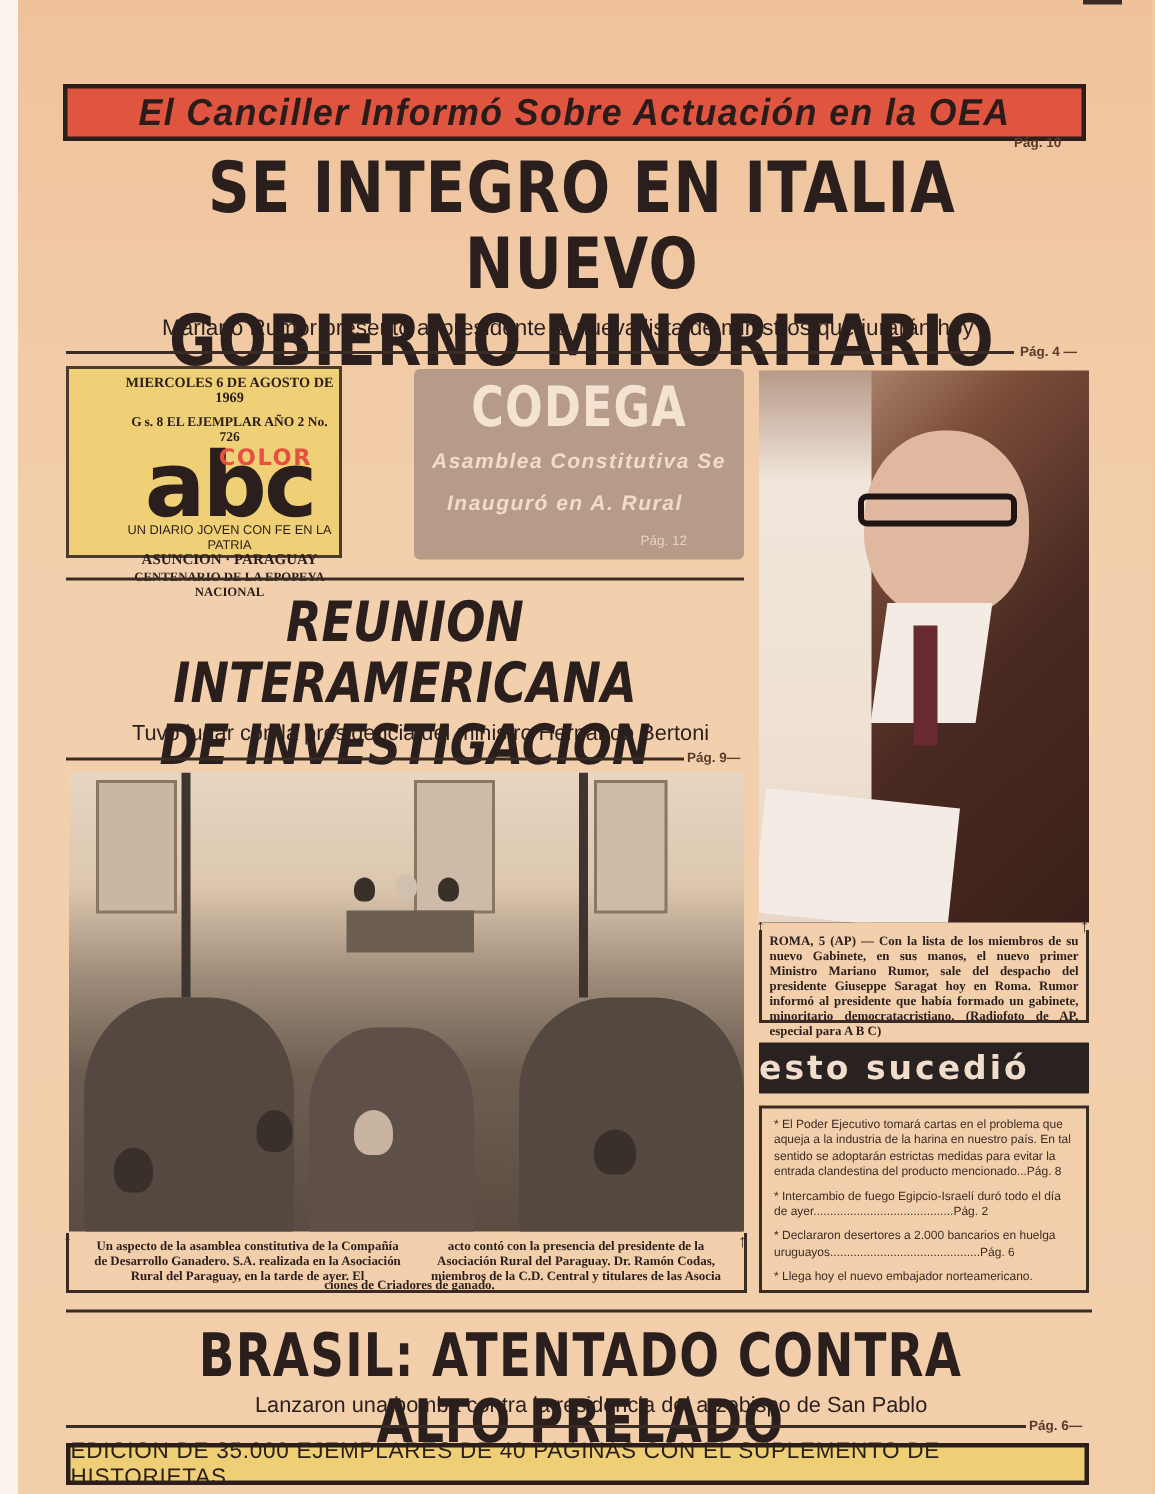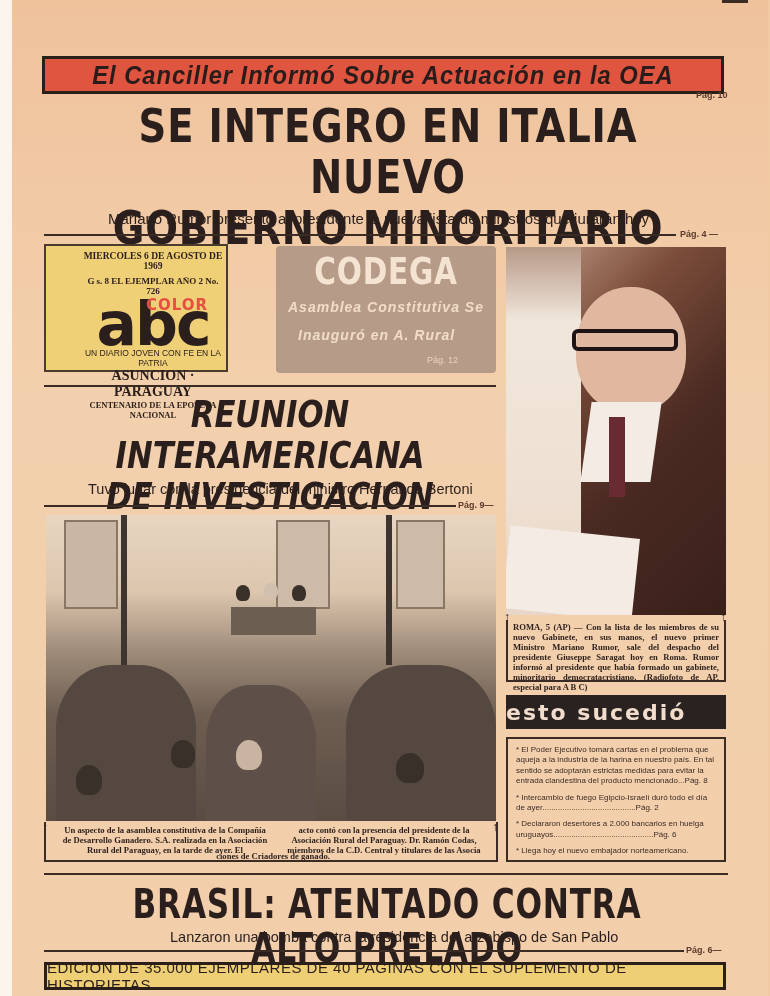--- a/index.html
+++ b/index.html
@@ -38,39 +38,39 @@
 </head>
 <body>
 
 <div class="left-edge"></div>
 <div class="page"></div>
 <div class="abs corner-mark"></div>
 
 <div class="abs banner-red">
   <span>El Canciller Informó Sobre Actuación en la OEA</span>
 </div>
-<div class="abs pag" style="left:696px;top:90px;">Pág. 10</div>
+<div class="abs pag" style="left:676px;top:90px;">Pág. 10</div>
 
 <div class="abs headline-main">
   <div>SE INTEGRO EN ITALIA NUEVO</div>
   <div>GOBIERNO MINORITARIO AYER</div>
 </div>
 <div class="abs subline" style="left:108px;top:210px;">Mariano Rumor presentó al presidente la nueva lista de ministros que jurarán hoy</div>
 <div class="abs rule" style="left:44px;top:234px;width:632px;"></div>
 <div class="abs pag" style="left:680px;top:229px;">Pág. 4 —</div>
 
 <div class="abs abc-box">
   <div class="abc-date" style="margin-top:5px;">MIERCOLES 6 DE AGOSTO DE 1969</div>
   <div class="abc-date" style="margin-top:5px;font-size:9px;">G s. 8   EL EJEMPLAR   AÑO 2   No. 726</div>
   <div style="position:relative;height:52px;">
     <span class="abc-color abs" style="right:18px;top:0px;">COLOR</span>
     <div class="abc-logo" style="padding-top:4px;">abc</div>
   </div>
   <div class="abc-date" style="font-family:'Liberation Sans',sans-serif;font-weight:normal;font-size:8.5px;">UN DIARIO JOVEN CON FE EN LA PATRIA</div>
-  <div class="abc-date" style="font-size:14px;">ASUNCION · PARAGUAY</div>
+  <div class="abc-date" style="font-size:10px;">ASUNCION · PARAGUAY</div>
   <div class="abc-date" style="font-size:8.5px;">CENTENARIO DE LA EPOPEYA NACIONAL</div>
 </div>
 
 <div class="abs codega-box">
   <div class="codega-title" style="margin-top:4px;">CODEGA</div>
   <div class="codega-sub" style="margin:6px 0 0 12px;">Asamblea Constitutiva Se</div>
   <div class="codega-sub" style="margin:12px 0 0 22px;">Inauguró en A. Rural</div>
   <div class="abs pag" style="right:38px;bottom:8px;color:#e8d2c0;font-weight:normal;">Pág. 12</div>
 </div>
 

